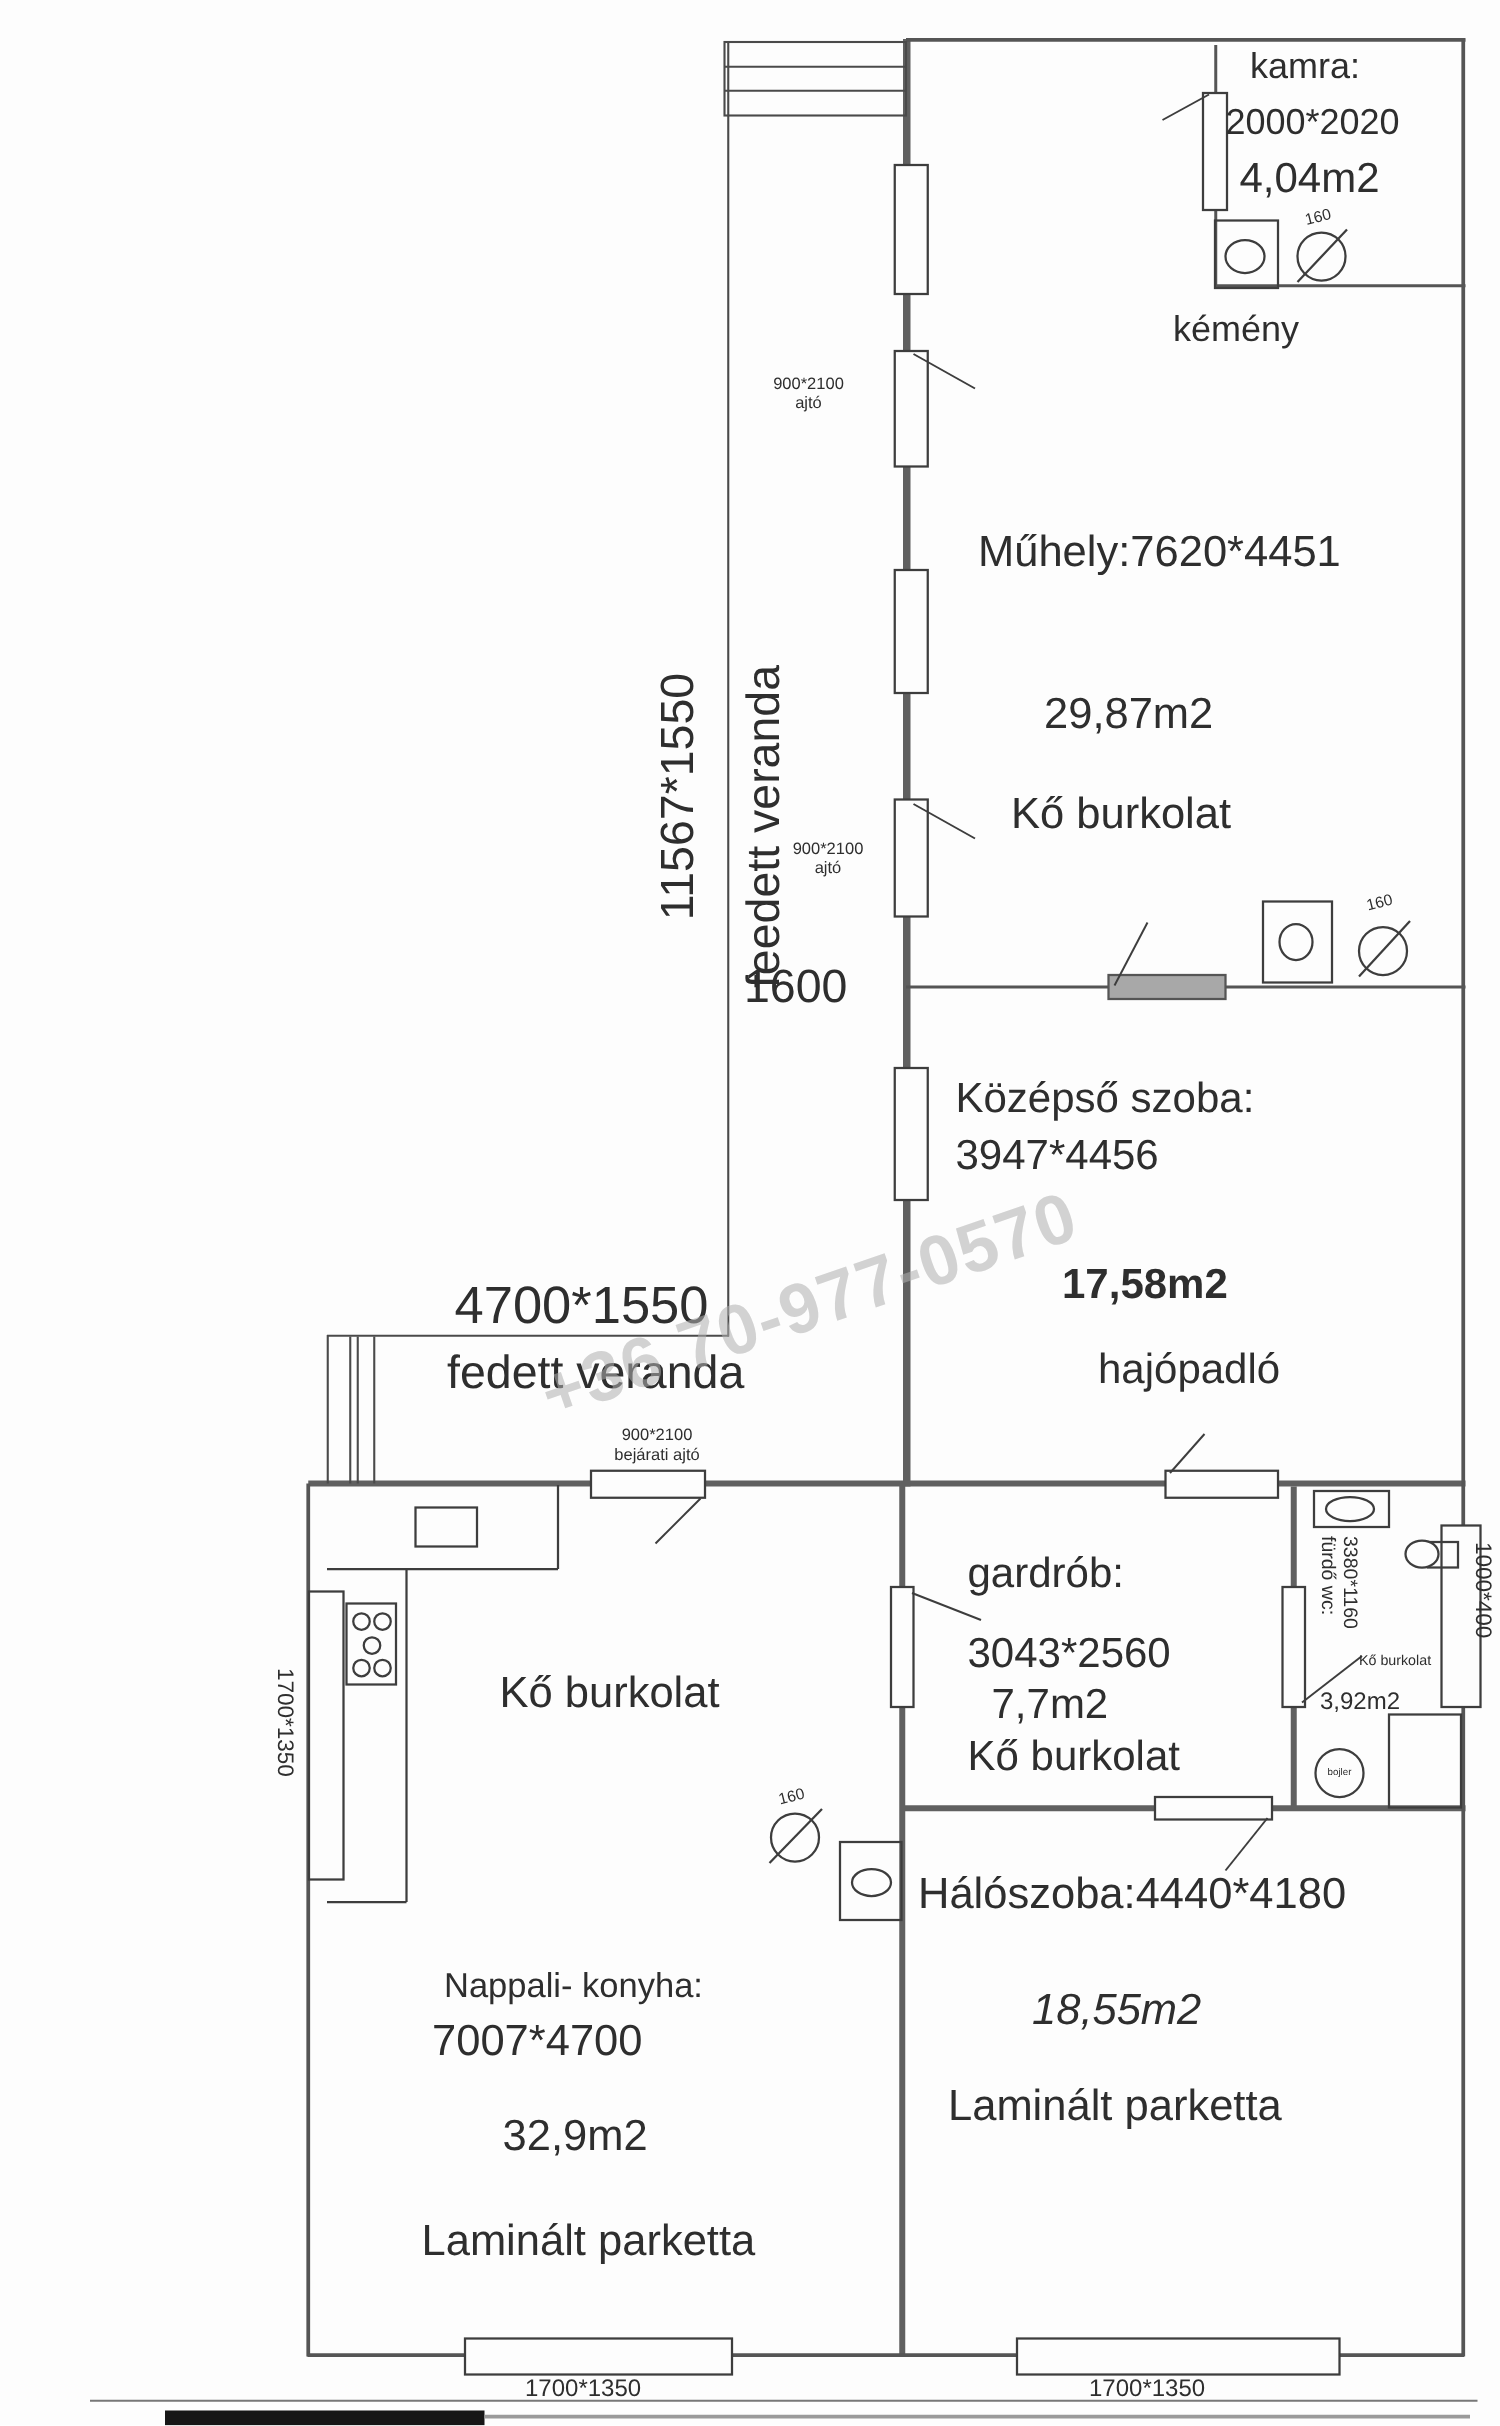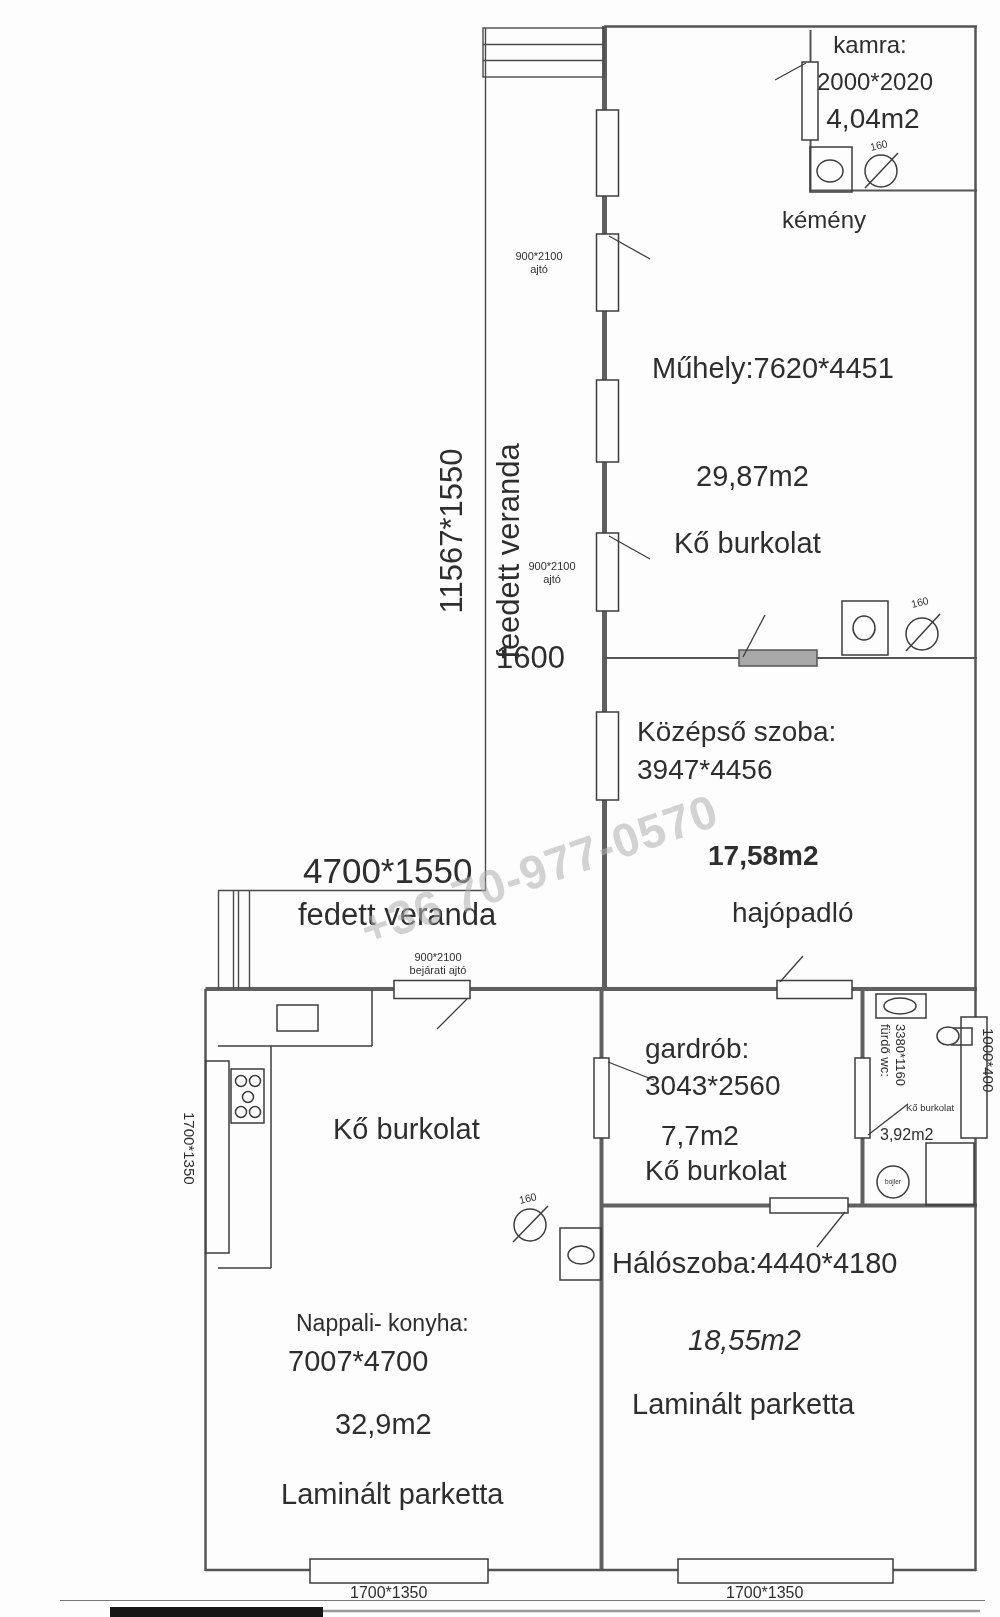--- a/index.html
+++ b/index.html
@@ -153,21 +153,21 @@
   <div class="lbl" style="left:298px;top:897px;font-size:31px;">fedett veranda</div>
   <div class="lbl c small2" style="left:383px;top:951px;width:110px;">
     <span style="display:block;">900*2100</span>
     <span style="display:block;">bejárati ajtó</span>
   </div>
 
   <div id="watermark">+36 70-977-0570</div>
 
   <div class="lbl" style="left:645px;top:1030px;font-size:28px;line-height:37px;">
     <span style="display:block;">gardrób:</span>
-    <span style="display:block;">3043*2560</span>
+    <span style="display:block;margin-top:16px;">3043*2560</span>
   </div>
   <div class="lbl" style="left:661px;top:1120px;font-size:28px;">7,7m2</div>
   <div class="lbl" style="left:645px;top:1155px;font-size:28px;">Kő burkolat</div>
 
   <div class="lbl vert" style="left:878px;top:1024px;font-size:13px;line-height:15px;">
     <span style="display:block;">fürdő wc:</span>
     <span style="display:block;">3380*1160</span>
   </div>
   <div class="lbl" style="left:906px;top:1102px;font-size:9.5px;">Kő burkolat</div>
   <div class="lbl" style="left:880px;top:1126px;font-size:16px;">3,92m2</div>

